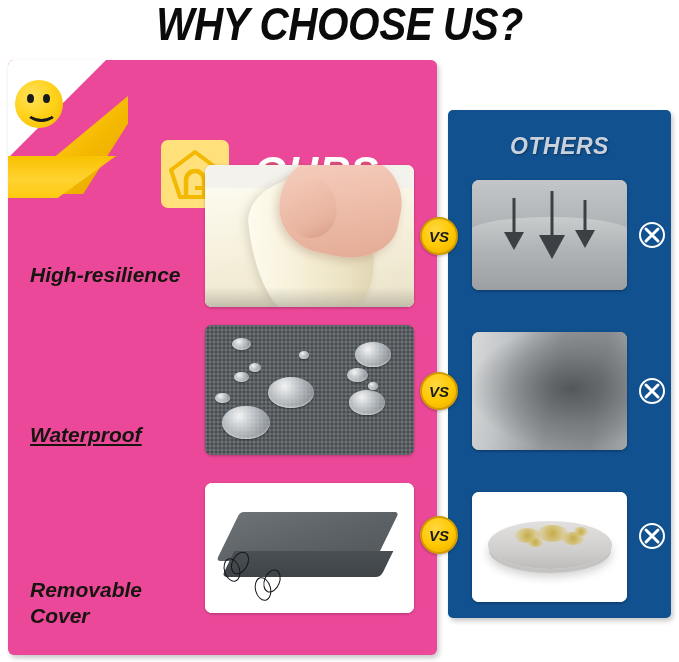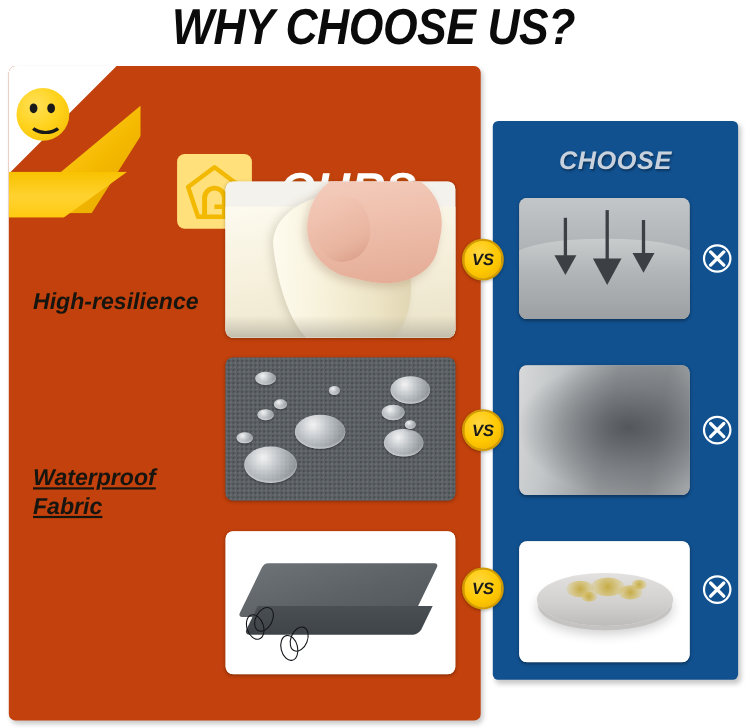--- a/index.html
+++ b/index.html
@@ -34,21 +34,21 @@
     white-space: nowrap;
   }
 
   
   .ours-panel {
     position: absolute;
     left: 8px;
     top: 60px;
     width: 429px;
     height: 595px;
-    background: #c2410c;
+    background: #ec4899;
     border-radius: 6px;
     box-shadow: 2px 3px 5px rgba(0,0,0,0.22);
   }
   
   .fold-white {
     position: absolute;
     left: 0;
     top: 0;
     width: 0; height: 0;
     border-top: 98px solid #ffffff;
@@ -344,23 +344,26 @@
   </div>
 
   <div class="ours-word">OURS</div>
 
   <div class="row-label" style="top:202px;">
     <div>High-resilience</div>
   </div>
 
   <div class="row-label" style="top:362px;text-decoration:underline;">
     <div>Waterproof</div>
-    <div>Fabric</div>
-  </div>
-
+  </div>
+
+  <div class="row-label" style="top:517px;">
+    <div>Removable</div>
+    <div>Cover</div>
+  </div>
 </div>
 
 <div class="ours-img" style="top:165px; height:142px;">
   <div class="pic">
     <div class="foam-bg"></div>
     <div class="foam-slab"></div>
     <div class="foam-peel"></div>
     <div class="hand">
         <div class="finger"></div>
       </div>
@@ -391,21 +394,21 @@
     <div class="cushion-top"></div>
     <div class="cushion-side"></div>
     <div class="tie" style="left:13%; top:52%; transform:rotate(28deg);"></div>
     <div class="tie" style="left:9%;  top:58%; transform:rotate(-18deg);"></div>
     <div class="tie" style="left:28%; top:66%; transform:rotate(22deg);"></div>
     <div class="tie" style="left:24%; top:72%; transform:rotate(-14deg);"></div>
   </div>
 </div>
 
 <div class="others-panel">
-  <div class="others-word">CHOOSE</div>
+  <div class="others-word">OTHERS</div>
 </div>
 
 <div class="others-img" style="top:180px; height:110px;">
   <div class="pic">
     <div class="sag-bg"></div>
     <div class="sag-surface"></div>
     <div class="arrow" style="left:20%; top:16%; width:22px; height:54px;">
       <div class="shaft" style="height:36px;"></div>
       <div class="head" style="top:34px;"></div>
     </div>

